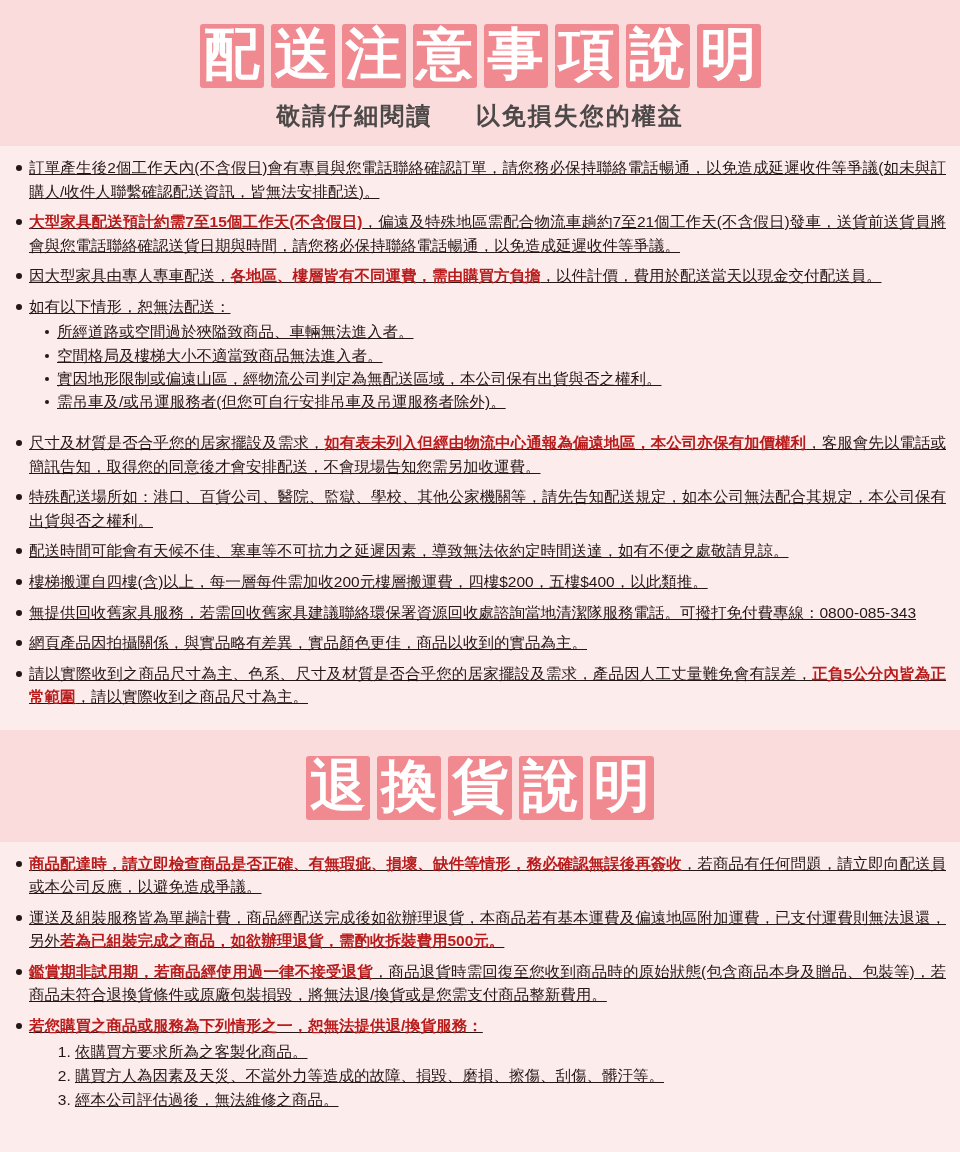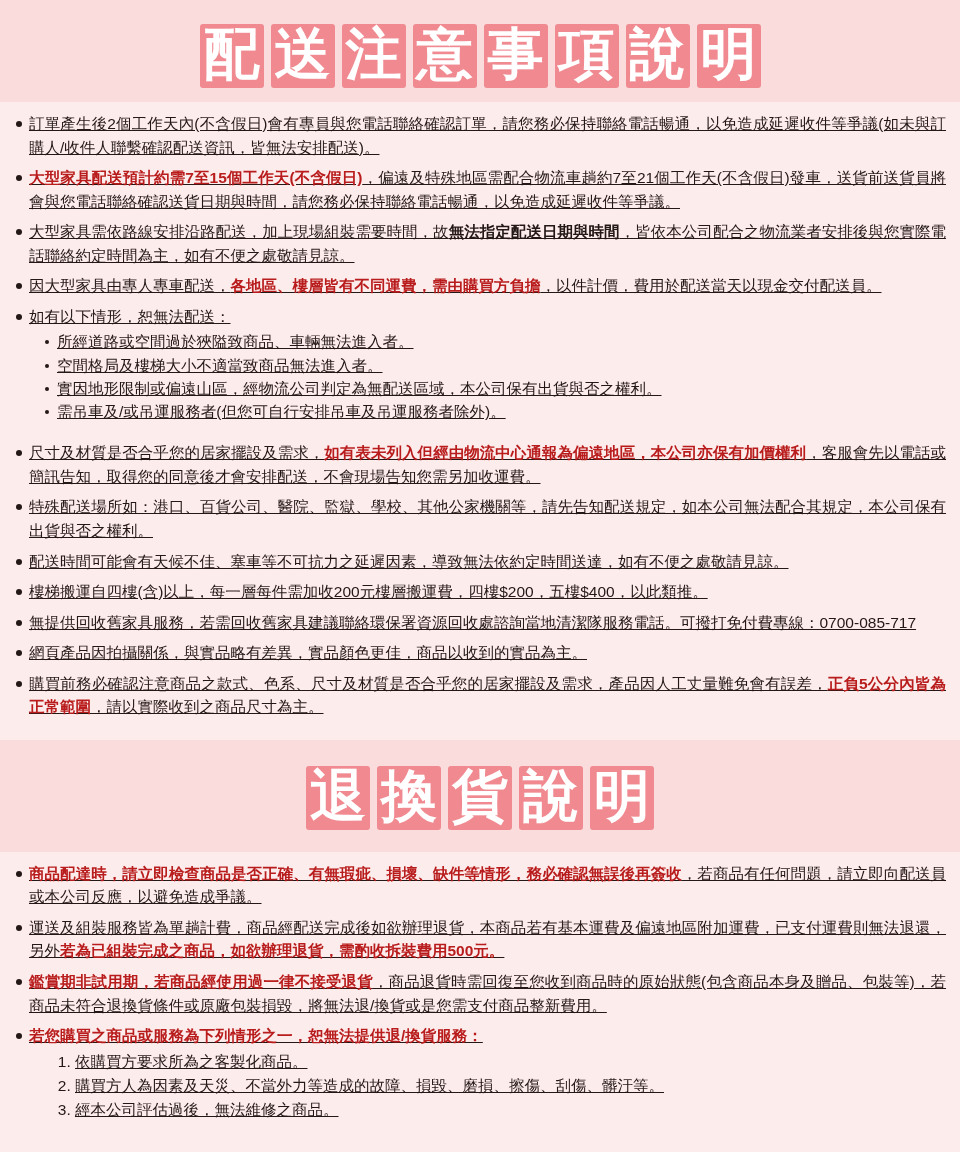--- a/index.html
+++ b/index.html
@@ -133,41 +133,45 @@
     <div class="title-row" id="sec1-title">
         <span class="title-char">配</span>
         <span class="title-char">送</span>
         <span class="title-char">注</span>
         <span class="title-char">意</span>
         <span class="title-char">事</span>
         <span class="title-char">項</span>
         <span class="title-char">說</span>
         <span class="title-char">明</span>
       </div>
+    <div class="subtitle">
+      <span>敬請仔細閱讀</span>
+      <span class="gap"></span>
+      <span>以免損失您的權益</span>
+    </div>
   </div>
 
   <div class="body-wrap">
     <ul class="list" id="sec1-list">
         <li><span>訂單產生後2個工作天內(不含假日)會有專員與您電話聯絡確認訂單，請您務必保持聯絡電話暢通，以免造成延遲收件等爭議(如未與訂購人/收件人聯繫確認配送資訊，皆無法安排配送)。</span></li>
         <li><span class="red">大型家具配送預計約需7至15個工作天(不含假日)</span><span>，偏遠及特殊地區需配合物流車趟約7至21個工作天(不含假日)發車，送貨前送貨員將會與您電話聯絡確認送貨日期與時間，請您務必保持聯絡電話暢通，以免造成延遲收件等爭議。</span></li>
-        <li><span>大型家具需依路線安排沿路配送，加上現場組裝需要時間，故</span><span class="bold">無法指定配送日期與時間</span><span>，皆依本公司配合之物流業者安排後與您實際電話聯絡約定時間為主，如有不便之處敬請見諒。</span></li>
         <li><span>因大型家具由專人專車配送，</span><span class="red">各地區、樓層皆有不同運費，需由購買方負擔</span><span>，以件計價，費用於配送當天以現金交付配送員。</span></li>
         <li><span>如有以下情形，恕無法配送：</span><ul class="sub">
             <li>所經道路或空間過於狹隘致商品、車輛無法進入者。</li>
             <li>空間格局及樓梯大小不適當致商品無法進入者。</li>
             <li>實因地形限制或偏遠山區，經物流公司判定為無配送區域，本公司保有出貨與否之權利。</li>
             <li>需吊車及/或吊運服務者(但您可自行安排吊車及吊運服務者除外)。</li>
           </ul></li>
         <li><span>尺寸及材質是否合乎您的居家擺設及需求，</span><span class="red">如有表未列入但經由物流中心通報為偏遠地區，本公司亦保有加價權利</span><span>，客服會先以電話或簡訊告知，取得您的同意後才會安排配送，不會現場告知您需另加收運費。</span></li>
         <li><span>特殊配送場所如：港口、百貨公司、醫院、監獄、學校、其他公家機關等，請先告知配送規定，如本公司無法配合其規定，本公司保有出貨與否之權利。</span></li>
         <li><span>配送時間可能會有天候不佳、塞車等不可抗力之延遲因素，導致無法依約定時間送達，如有不便之處敬請見諒。</span></li>
         <li><span>樓梯搬運自四樓(含)以上，每一層每件需加收200元樓層搬運費，四樓$200，五樓$400，以此類推。</span></li>
-        <li><span>無提供回收舊家具服務，若需回收舊家具建議聯絡環保署資源回收處諮詢當地清潔隊服務電話。可撥打免付費專線：0700-085-717</span></li>
+        <li><span>無提供回收舊家具服務，若需回收舊家具建議聯絡環保署資源回收處諮詢當地清潔隊服務電話。可撥打免付費專線：0800-085-343</span></li>
         <li><span>網頁產品因拍攝關係，與實品略有差異，實品顏色更佳，商品以收到的實品為主。</span></li>
-        <li><span>購買前務必確認注意商品之款式、色系、尺寸及材質是否合乎您的居家擺設及需求，產品因人工丈量難免會有誤差，</span><span class="red">正負5公分內皆為正常範圍</span><span>，請以實際收到之商品尺寸為主。</span></li>
+        <li><span>請以實際收到之商品尺寸為主、色系、尺寸及材質是否合乎您的居家擺設及需求，產品因人工丈量難免會有誤差，</span><span class="red">正負5公分內皆為正常範圍</span><span>，請以實際收到之商品尺寸為主。</span></li>
       </ul>
   </div>
 
   <div class="sec2-head">
     <div class="title-row" id="sec2-title">
         <span class="title-char">退</span>
         <span class="title-char">換</span>
         <span class="title-char">貨</span>
         <span class="title-char">說</span>
         <span class="title-char">明</span>

